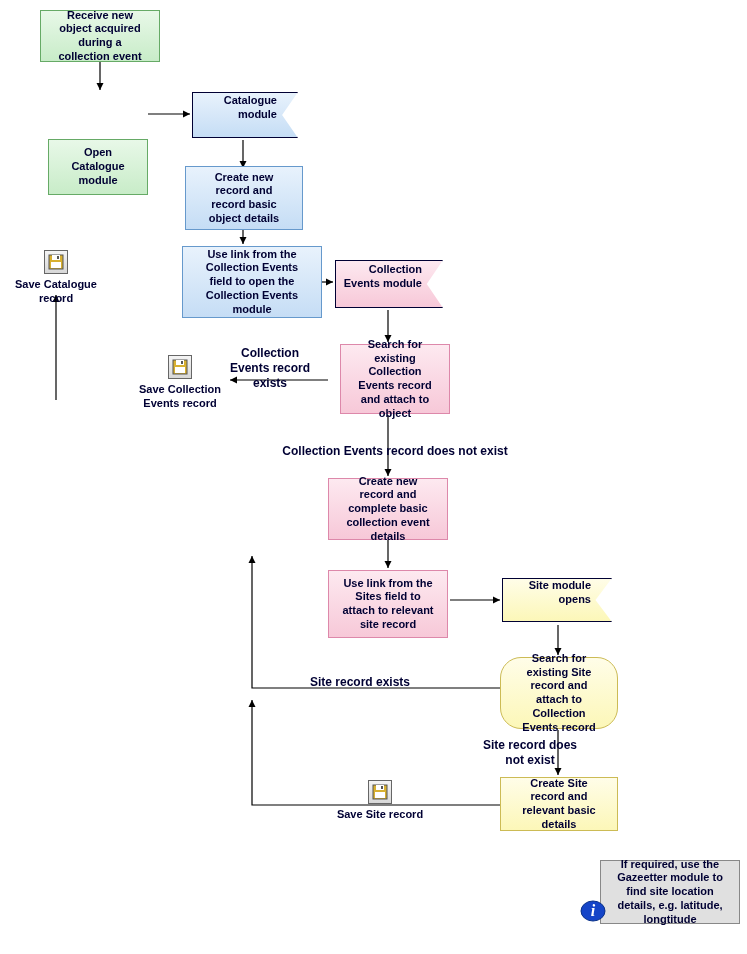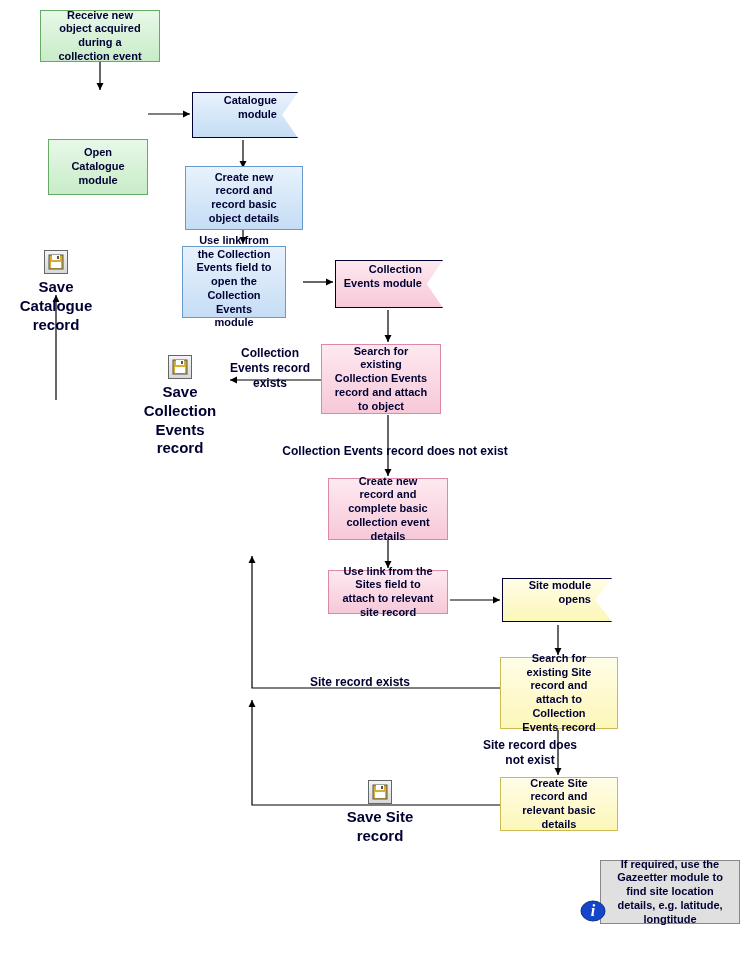--- a/index.html
+++ b/index.html
@@ -39,21 +39,21 @@
     padding: 4px 20px 19px 4px;
     line-height: 1.25;
     clip-path: polygon(0 0, 100% 0, 85% 50%, 100% 100%, 0 100%);
     border: 1px solid;
   }
 
   .floppy-wrap {
     position: absolute;
     text-align: center;
     width: 100px;
-    font-size: 15px;
+    font-size: 11px;
     line-height: 1.25;
   }
   .floppy {
     display: inline-flex;
     align-items: center;
     justify-content: center;
     width: 24px;
     height: 24px;
     border: 1px solid #666;
     background: linear-gradient(to bottom,#f4f4f4,#d8d8d8);
@@ -135,45 +135,45 @@
 </div>
 
 <div class="module-tab blue" style="left:192px; top:92px; width:106px; height:46px;">
   <span>Catalogue module</span>
 </div>
 
 <div class="box blue" style="left:185px; top:166px; width:118px; height:64px;">
   <span>Create new record and record basic object details</span>
 </div>
 
-<div class="box blue" style="left:182px; top:246px; width:104px; height:72px;">
+<div class="box blue" style="left:182px; top:246px; width:140px; height:72px;">
   <span>Use link from the Collection Events field to open the Collection Events module</span>
 </div>
 
 <div class="module-tab pink" style="left:335px; top:260px; width:108px; height:48px;">
   <span>Collection Events module</span>
 </div>
 
-<div class="box pink" style="left:321px; top:344px; width:120px; height:70px;align-items:center;">
+<div class="box pink" style="left:340px; top:344px; width:110px; height:70px;align-items:center;">
   <span>Search for existing Collection Events record and attach to object</span>
 </div>
 
 <div class="box pink" style="left:328px; top:478px; width:120px; height:62px;">
   <span>Create new  record and complete basic collection event details</span>
 </div>
 
-<div class="box pink" style="left:328px; top:570px; width:120px; height:44px;">
+<div class="box pink" style="left:328px; top:570px; width:120px; height:68px;">
   <span>Use  link from the Sites field to attach to relevant site record</span>
 </div>
 
 <div class="module-tab yellow" style="left:502px; top:578px; width:110px; height:44px;">
   <span>Site  module opens</span>
 </div>
 
-<div class="box yellow" style="left:500px; top:657px; width:118px; height:72px;">
+<div class="box yellow" style="left:500px; top:657px; width:118px; height:72px;border-radius:21px;">
   <span>Search for existing Site record and attach to Collection Events record</span>
 </div>
 
 <div class="box yellow" style="left:500px; top:777px; width:118px; height:54px;">
   <span>Create Site record and relevant basic details</span>
 </div>
 
 <div class="box gray" style="left:600px; top:860px; width:140px; height:64px; font-weight:bold;">
   <span>If required, use the Gazeetter module to find site location details, e.g. latitude, longtitude</span>
 </div>

